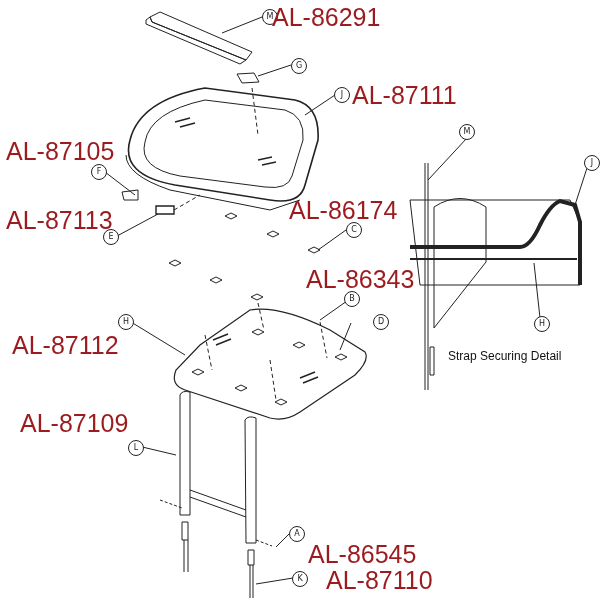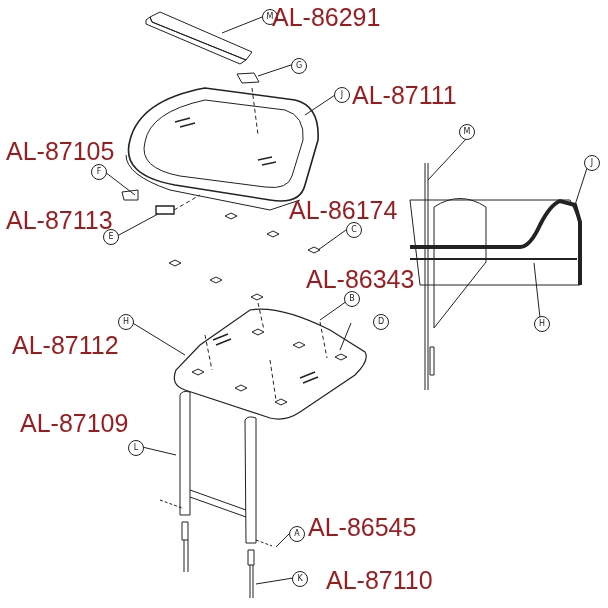--- a/index.html
+++ b/index.html
@@ -133,16 +133,17 @@
   <div class="callout" style="left:534px;top:316px;">H</div>
 
   <div class="part-label" style="left:272px;top:5px;text-align:right;">AL-86291</div>
   <div class="part-label" style="left:352px;top:83px;">AL-87111</div>
   <div class="part-label" style="left:6px;top:139px;">AL-87105</div>
   <div class="part-label" style="left:6px;top:208px;">AL-87113</div>
   <div class="part-label" style="left:289px;top:198px;">AL-86174</div>
   <div class="part-label" style="left:298px;top:267px;margin-left:8px;">AL-86343</div>
   <div class="part-label" style="left:12px;top:287px;margin-top:46px;">AL-87112</div>
   <div class="part-label" style="left:20px;top:411px;text-align:center;">AL-87109</div>
-  <div class="part-label" style="left:308px;top:515px;">AL-86545</div>
+  <div class="part-label" style="left:308px;top:542px;">AL-86545</div>
   <div class="part-label" style="left:326px;top:568px;">AL-87110</div>
 
+  <div class="caption" style="left:448px;top:349px;">Strap Securing Detail</div>
 </div>
 
 </body></html>

